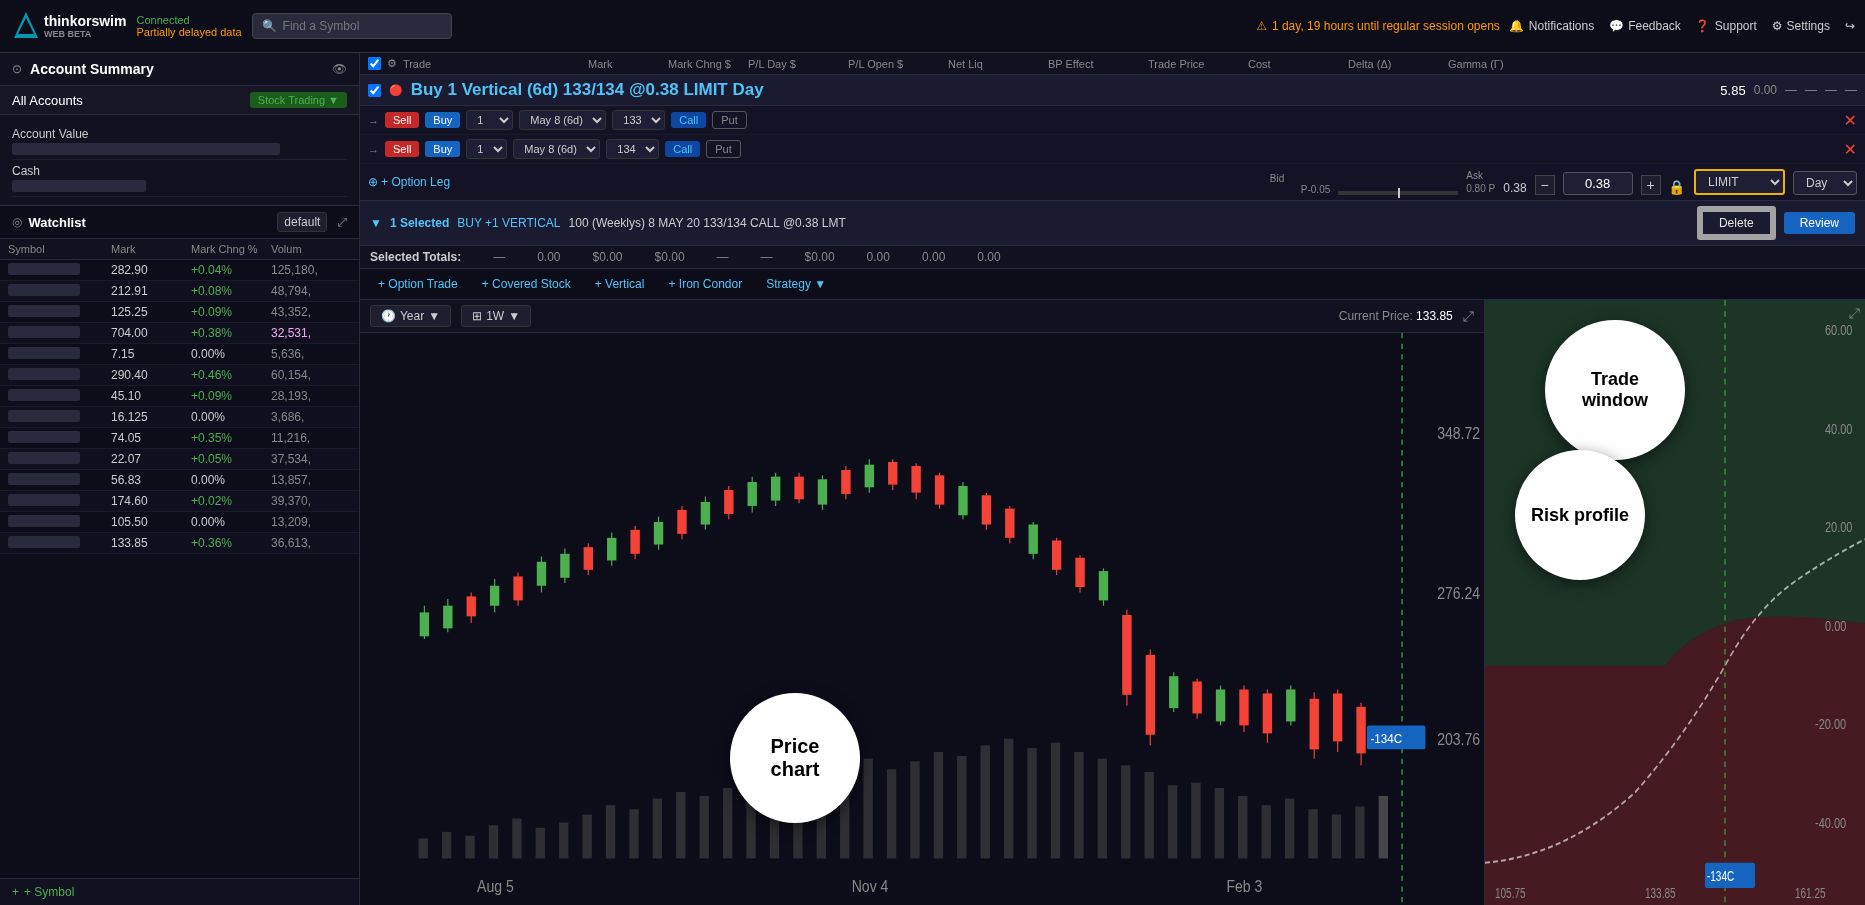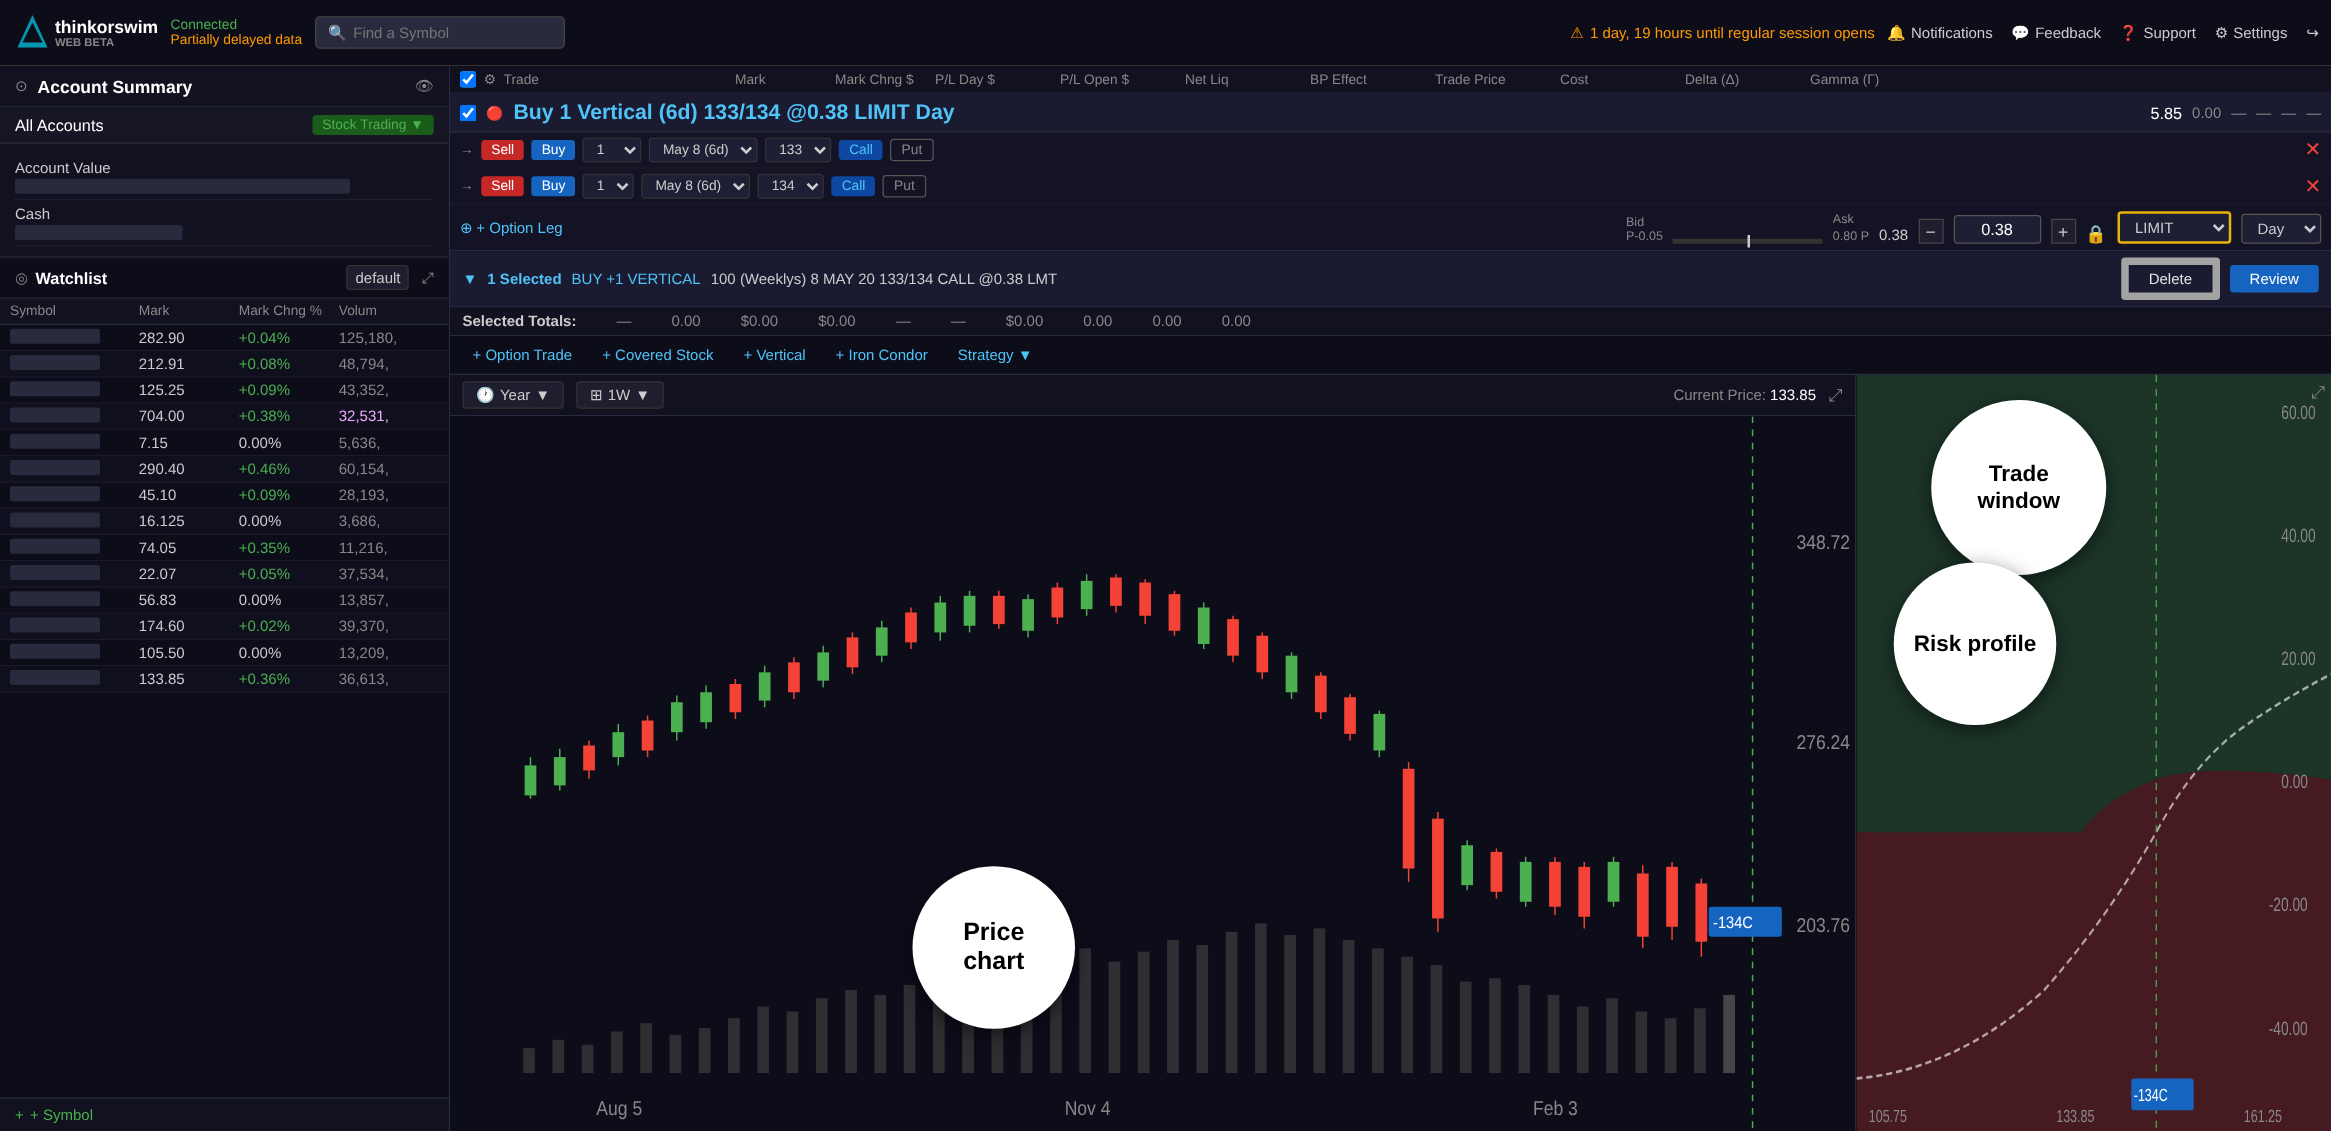--- a/index.html
+++ b/index.html
@@ -465,21 +465,21 @@
 
       <div class="add-leg-row">
         <button class="add-leg-btn">
           <span>⊕</span>
           <span>+ Option Leg</span>
         </button>
         <div class="bid-ask-area">
           <div>
             <div class="bid-label">Bid</div>
             <div style="display:flex;gap:4px;align-items:center;">
-              <span style="color:#888;font-size:10px;">P-0.05</span>
+              <span style="color:#888;font-size:10px;margin-left:31px;">P-0.05</span>
             </div>
           </div>
           <div style="width:120px;height:4px;background:#333;position:relative;">
             <div style="position:absolute;left:50%;top:-3px;width:2px;height:10px;background:#ccc;"></div>
           </div>
           <div>
             <div class="bid-label">Ask</div>
             <span style="color:#888;font-size:10px;">0.80 P</span>
           </div>
           <span style="color:#ccc;font-size:12px;">0.38</span>

